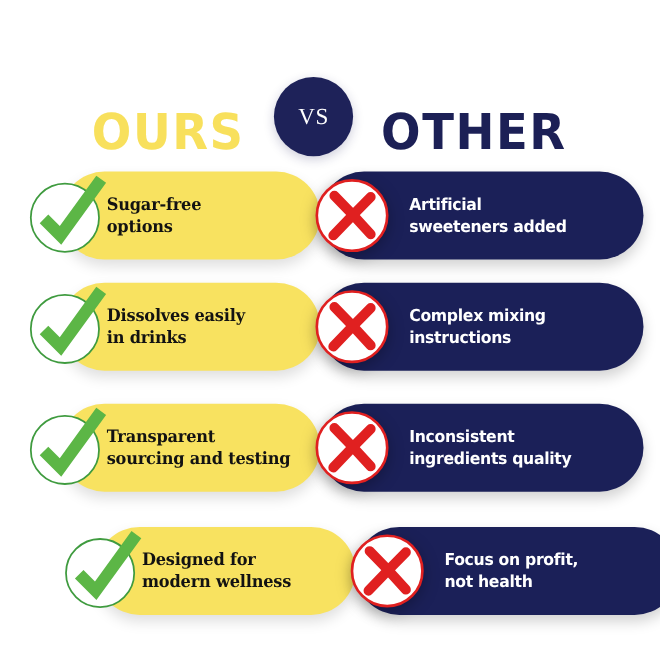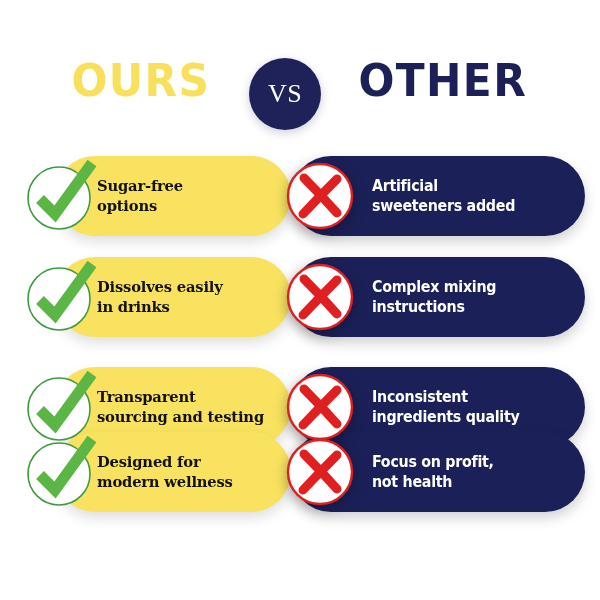--- a/index.html
+++ b/index.html
@@ -23,23 +23,22 @@
   }
 
   
   .header {
     position: absolute;
     left: 0;
     top: 58px;
     width: 600px;
     height: 84px;
     display: flex;
-    align-items: flex-start;
+    align-items: flex-end;
     justify-content: center;
-    gap: 12px;
   }
   .header-word {
     font-family: "DejaVu Sans", sans-serif;
     font-weight: 700;
     font-size: 45px;
     letter-spacing: 1.5px;
     line-height: 1;
     transform: scaleX(0.94);
   }
   .header-ours {
@@ -57,38 +56,38 @@
     background: #1E2259;
     display: flex;
     align-items: center;
     justify-content: center;
     box-shadow: 0 3px 10px rgba(30,34,89,0.22);
     flex: 0 0 auto;
   }
   .vs-text {
     font-family: "Liberation Serif", serif;
     font-weight: 400;
-    font-size: 26px;
+    font-size: 21px;
     color: #ffffff;
     letter-spacing: 0.5px;
     line-height: 1;
   }
 
   
   .row {
     position: absolute;
     left: 0;
     width: 528px;
     height: 100px;
     padding-left: 11px;
   }
   .row-1 { top: 148px; }
   .row-2 { top: 249px; }
   .row-3 { top: 359px; }
-  .row-4 { top: 424px; }
+  .row-4 { top: 471px; margin-left: 32px; }
 
   
   .pill-ours {
     position: absolute;
     left: 55px;
     top: 8px;
     width: 236px;
     height: 80px;
     background: #F8E260;
     border-radius: 40px;

